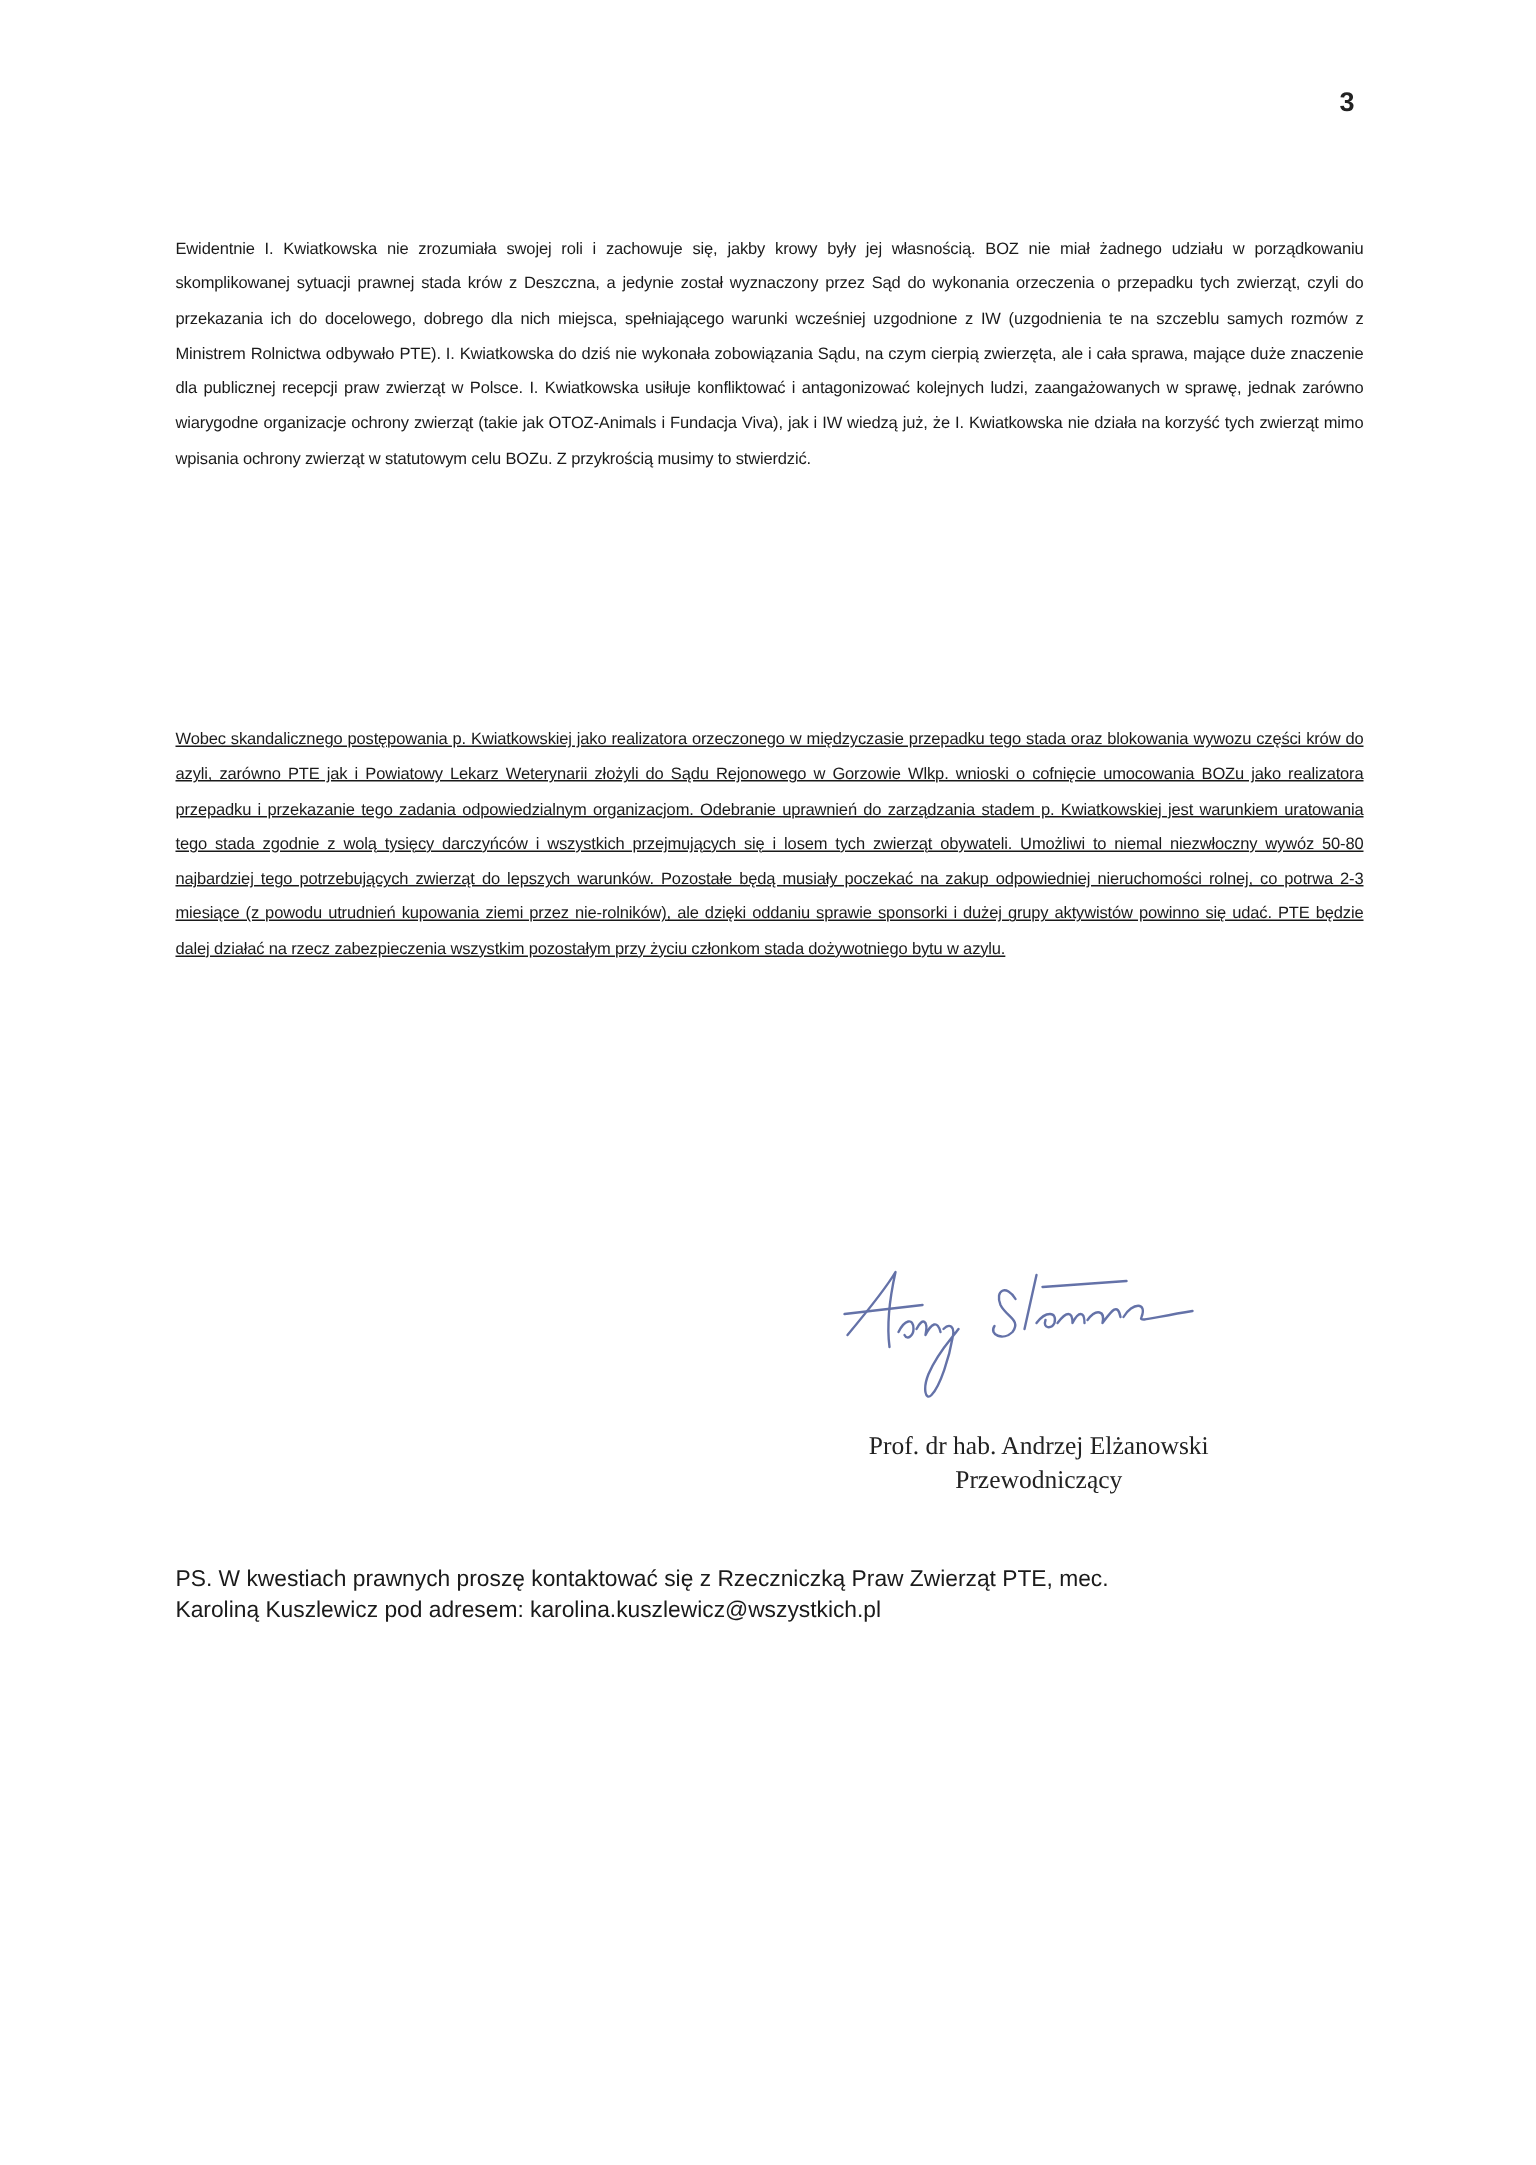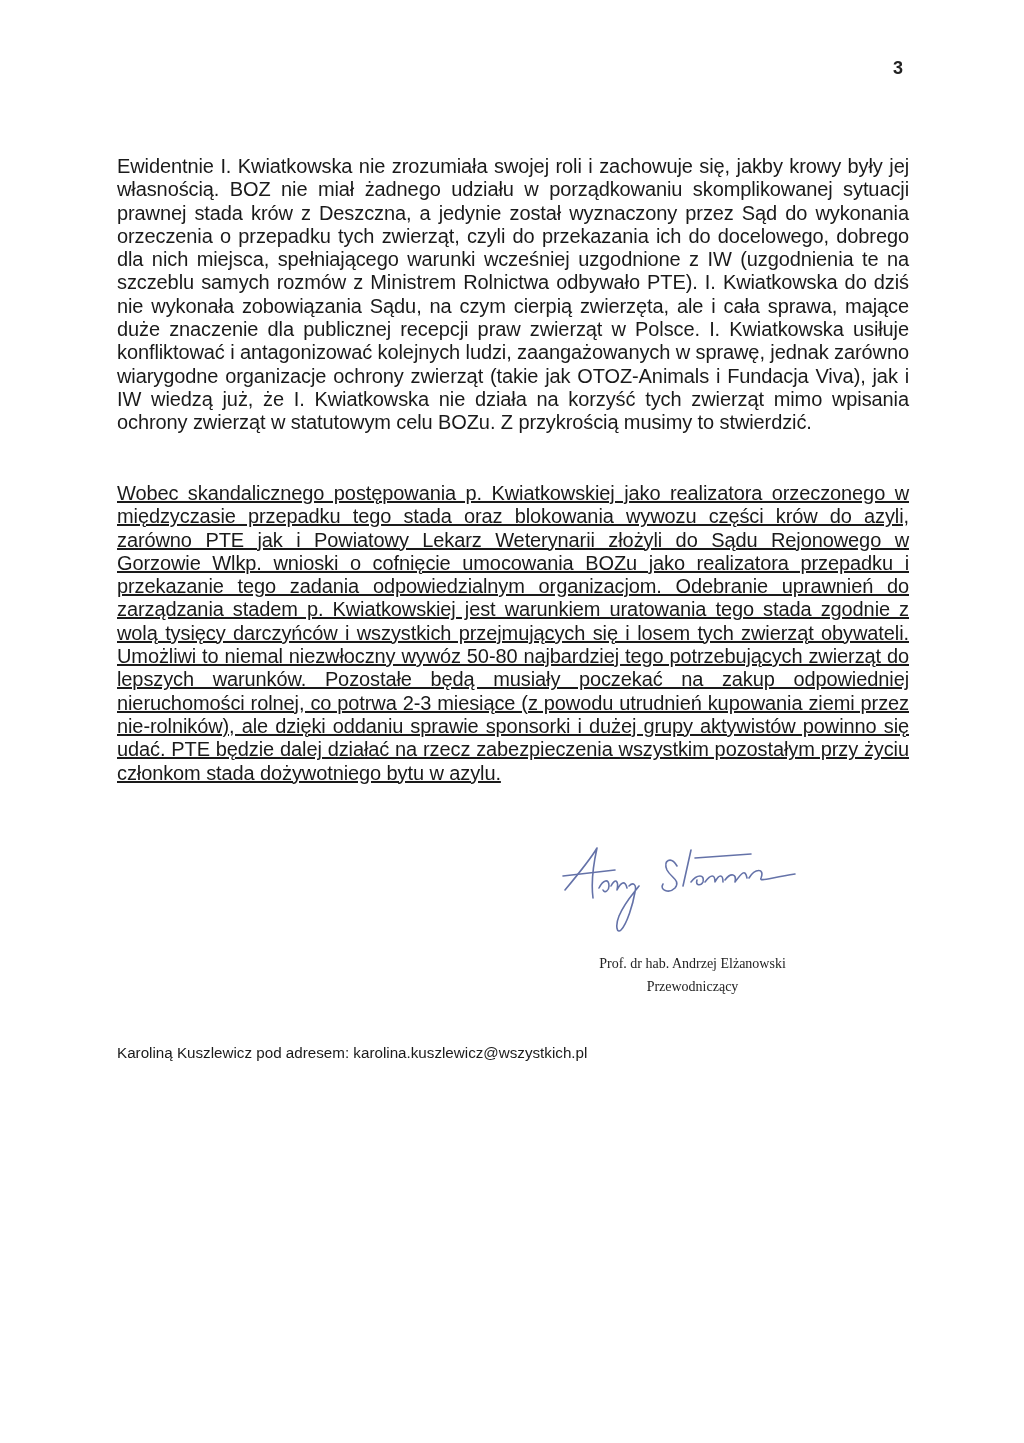--- a/index.html
+++ b/index.html
@@ -20,21 +20,21 @@
       left: 893px;
       top: 58px;
       font-size: 18px;
       font-weight: bold;
       color: #222;
     }
     .body-text {
       position: absolute;
       left: 117px;
       width: 792px;
-      font-size: 20px;
+      font-size: 11px;
       line-height: 23.3px;
       text-align: justify;
       letter-spacing: -0.1px;
       margin: 0;
     }
     #para1 { top: 155px; }
     #para2 { top: 482px; text-decoration: underline; }
     .signature {
       position: absolute;
       left: 555px;
@@ -42,21 +42,21 @@
       width: 260px;
       height: 100px;
     }
     .sig-name {
       position: absolute;
       left: 550px;
       top: 952px;
       width: 285px;
       text-align: center;
       font-family: "Liberation Serif", serif;
-      font-size: 14px;
+      font-size: 17px;
       line-height: 23px;
       color: #222;
     }
     .ps {
       position: absolute;
       left: 117px;
       top: 1042px;
       width: 800px;
       font-size: 15.2px;
       line-height: 21px;
@@ -91,14 +91,15 @@
     </g>
   </svg>
 </div>
 
 <div class="sig-name">
   <div>Prof. dr hab. Andrzej Elżanowski</div>
   <div>Przewodniczący</div>
 </div>
 
 <div class="ps">
+  <div>PS. W kwestiach prawnych proszę kontaktować się z Rzeczniczką Praw Zwierząt PTE, mec.</div>
   <div>Karoliną Kuszlewicz pod adresem: karolina.kuszlewicz@wszystkich.pl</div>
 </div>
 
 </body></html>

